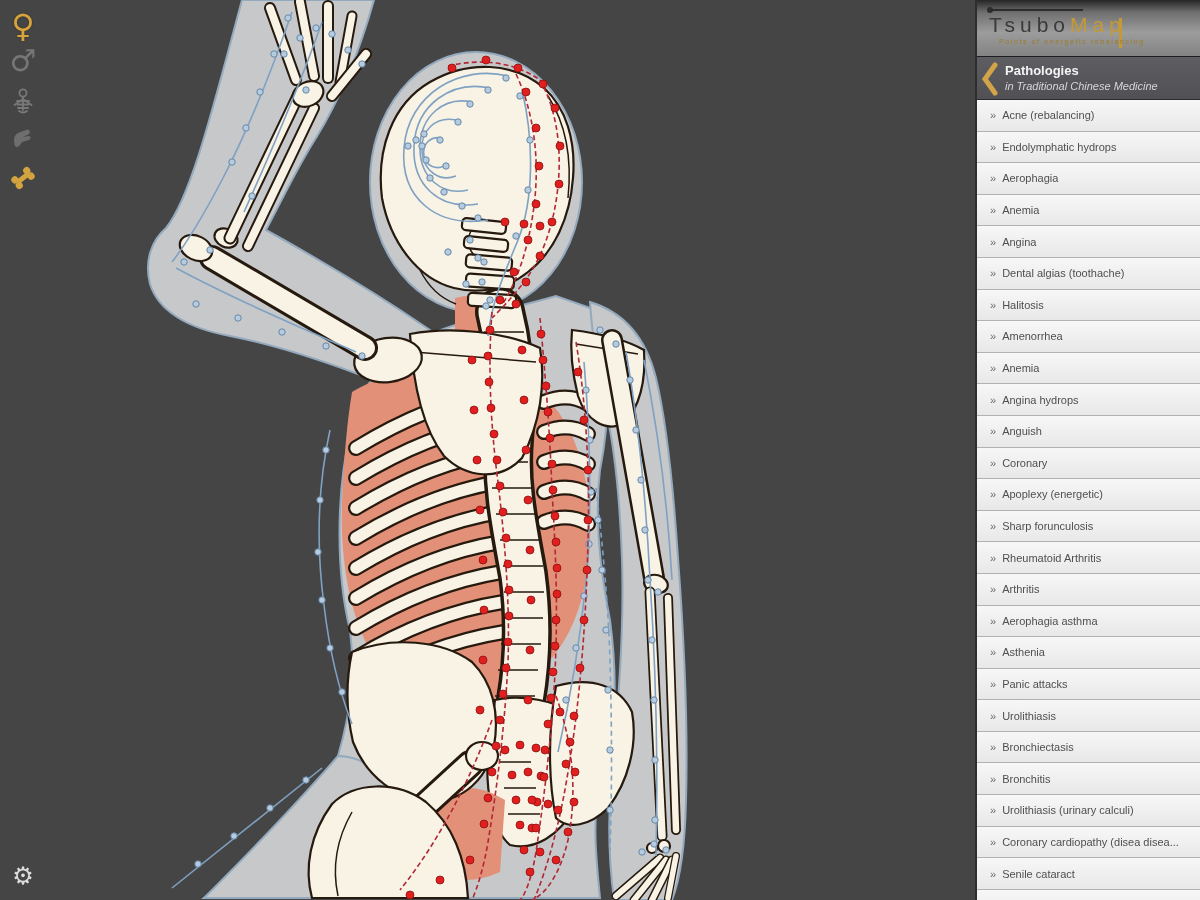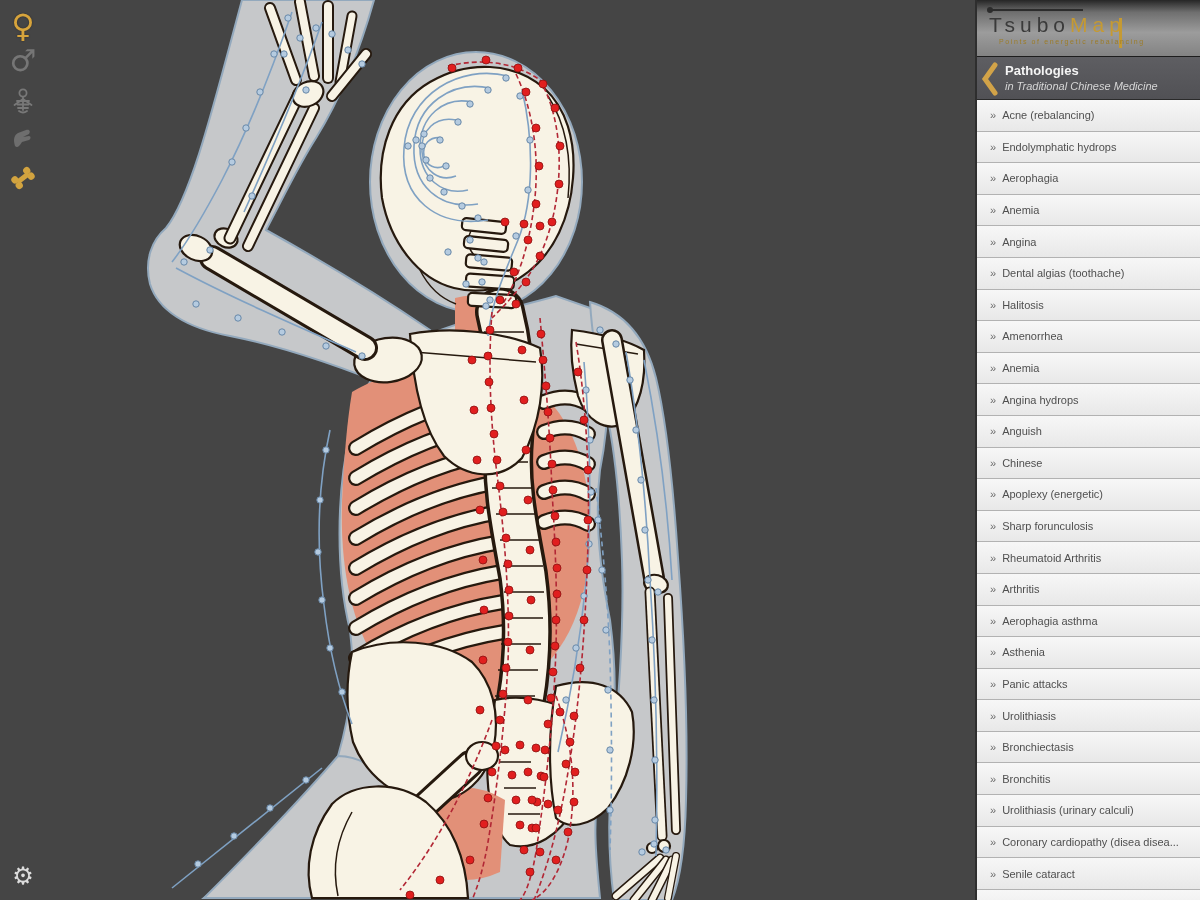--- a/index.html
+++ b/index.html
@@ -567,21 +567,21 @@
         <div class="list-item">
           <span class="bullet">»</span>
           <span>Angina hydrops</span>
         </div>
         <div class="list-item">
           <span class="bullet">»</span>
           <span>Anguish</span>
         </div>
         <div class="list-item">
           <span class="bullet">»</span>
-          <span>Chinese</span>
+          <span>Coronary</span>
         </div>
         <div class="list-item">
           <span class="bullet">»</span>
           <span>Apoplexy (energetic)</span>
         </div>
         <div class="list-item">
           <span class="bullet">»</span>
           <span>Sharp forunculosis</span>
         </div>
         <div class="list-item">

